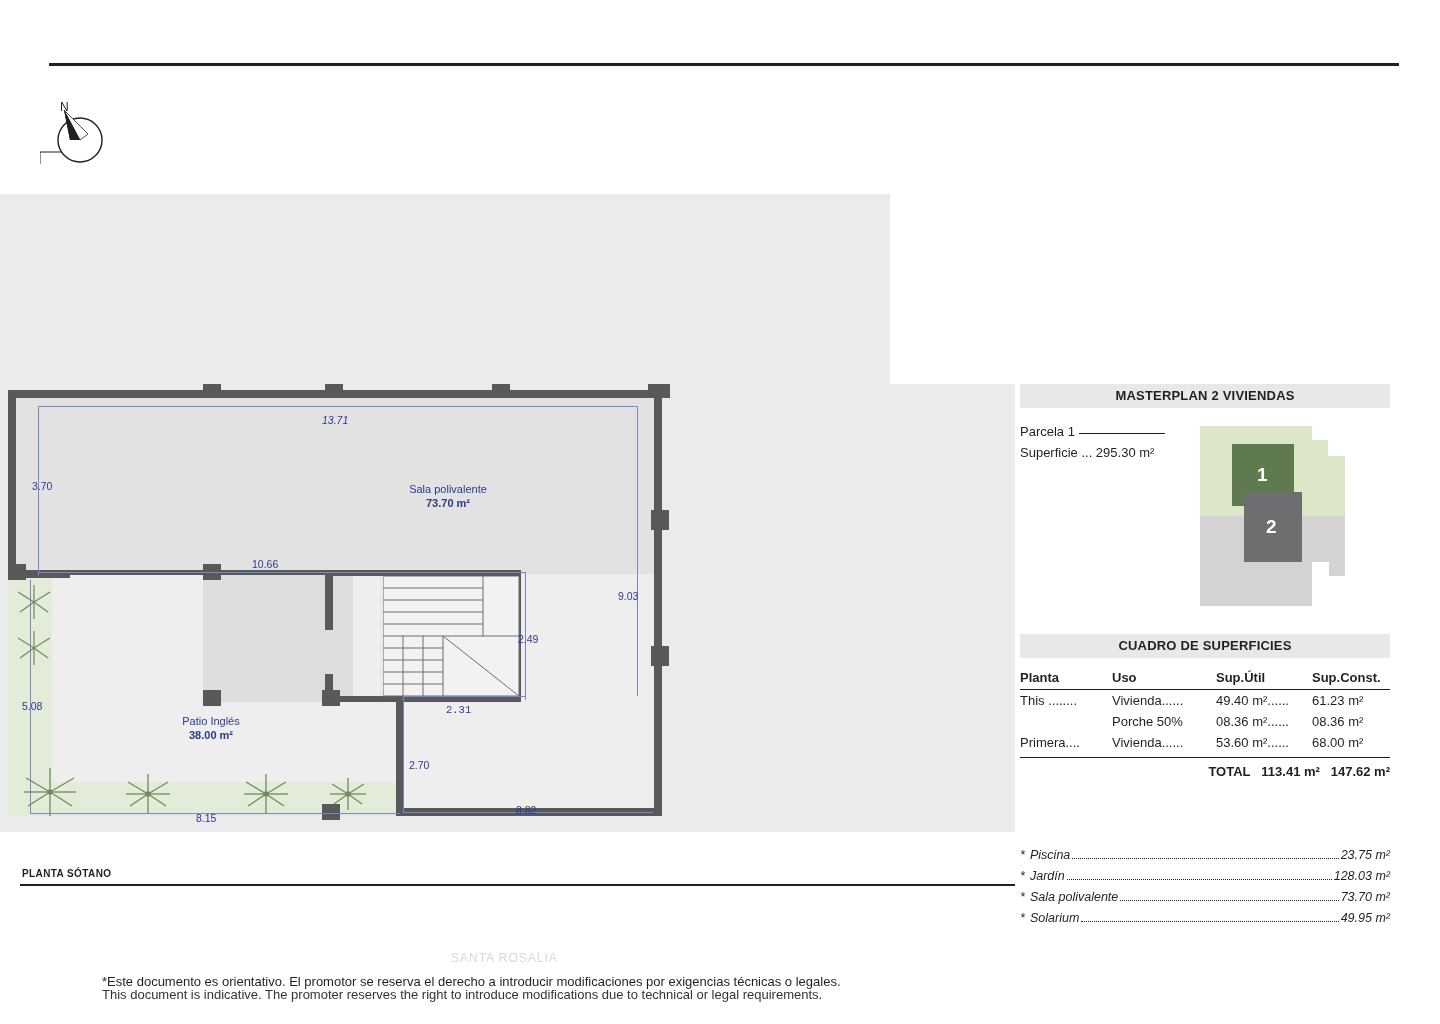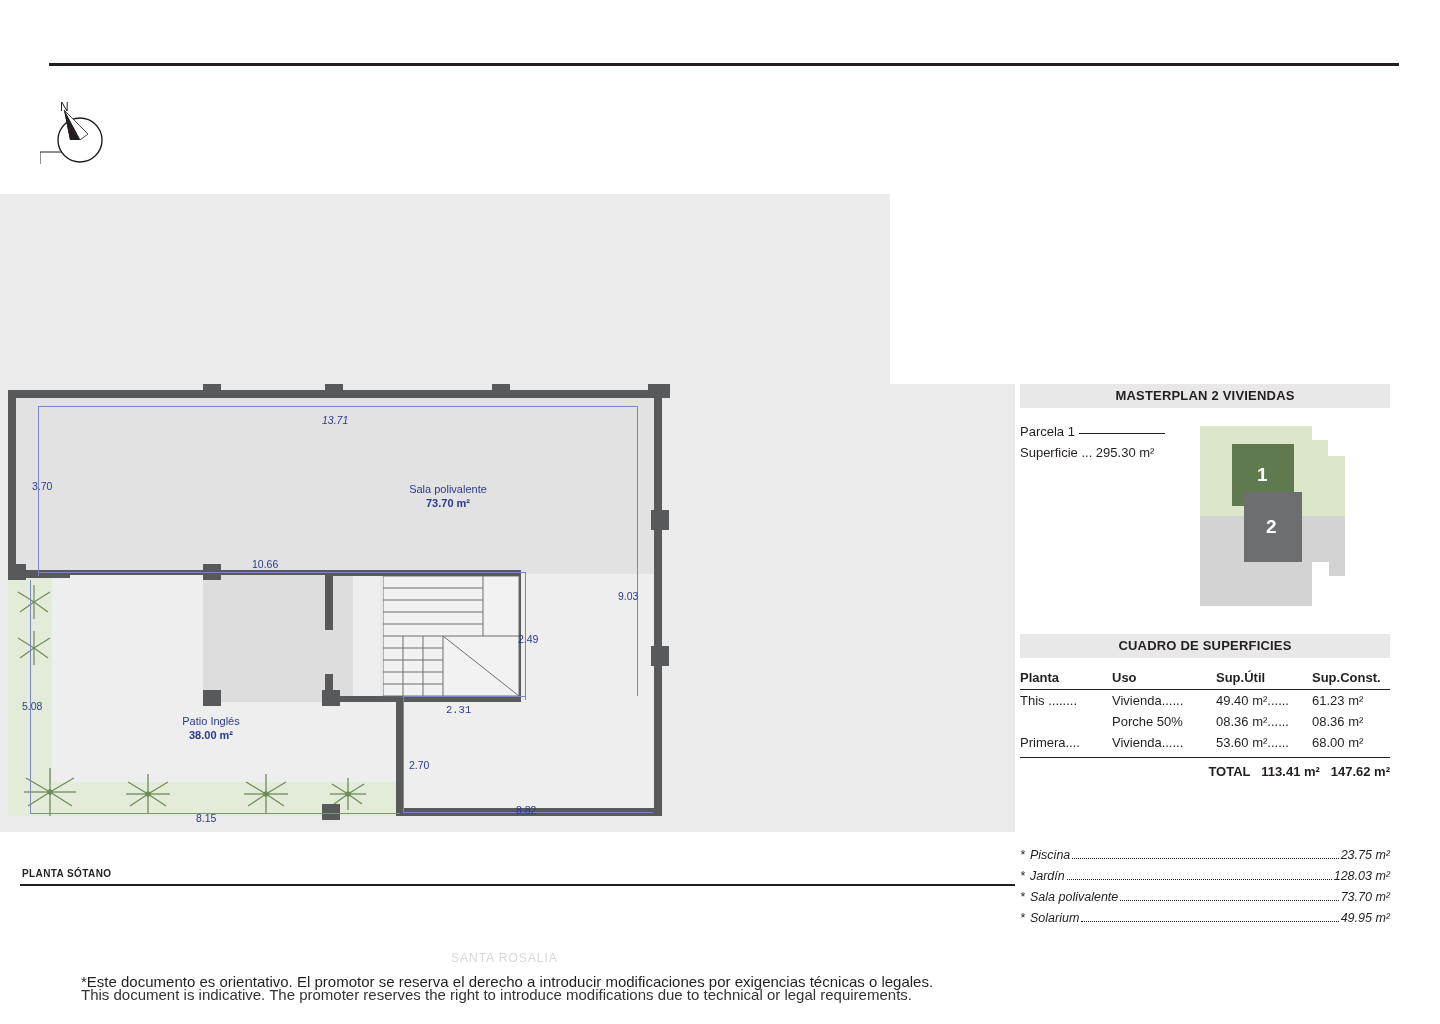--- a/index.html
+++ b/index.html
@@ -61,21 +61,21 @@
   table.surf td{padding:3px 0;}
   .totalrow{border-top:1px solid #231f20;margin-top:4px;padding-top:6px;font-size:13px;font-weight:bold;text-align:right;}
 
   .extras{position:absolute;left:1020px;top:848px;width:370px;font-style:italic;font-size:12.5px;}
   .extras .row{display:flex;align-items:baseline;margin-bottom:6px;}
   .extras .star{width:10px;}
   .extras .nm{white-space:nowrap;}
   .extras .dots{flex:1;border-bottom:1px dotted #231f20;margin:0 2px 4px 2px;}
   .extras .val{white-space:nowrap;}
 
-  .footnote{position:absolute;left:81px;top:975px;font-size:15px;line-height:13px;color:#231f20;}
+  .footnote{position:absolute;left:102px;top:975px;font-size:13px;line-height:13px;color:#231f20;}
   .footnote .l2{color:#333;}
 </style>
 </head>
 <body>
 
 <div class="faint-top"></div>
 
 <div class="top-rule"></div>
 
 <div class="compass">

